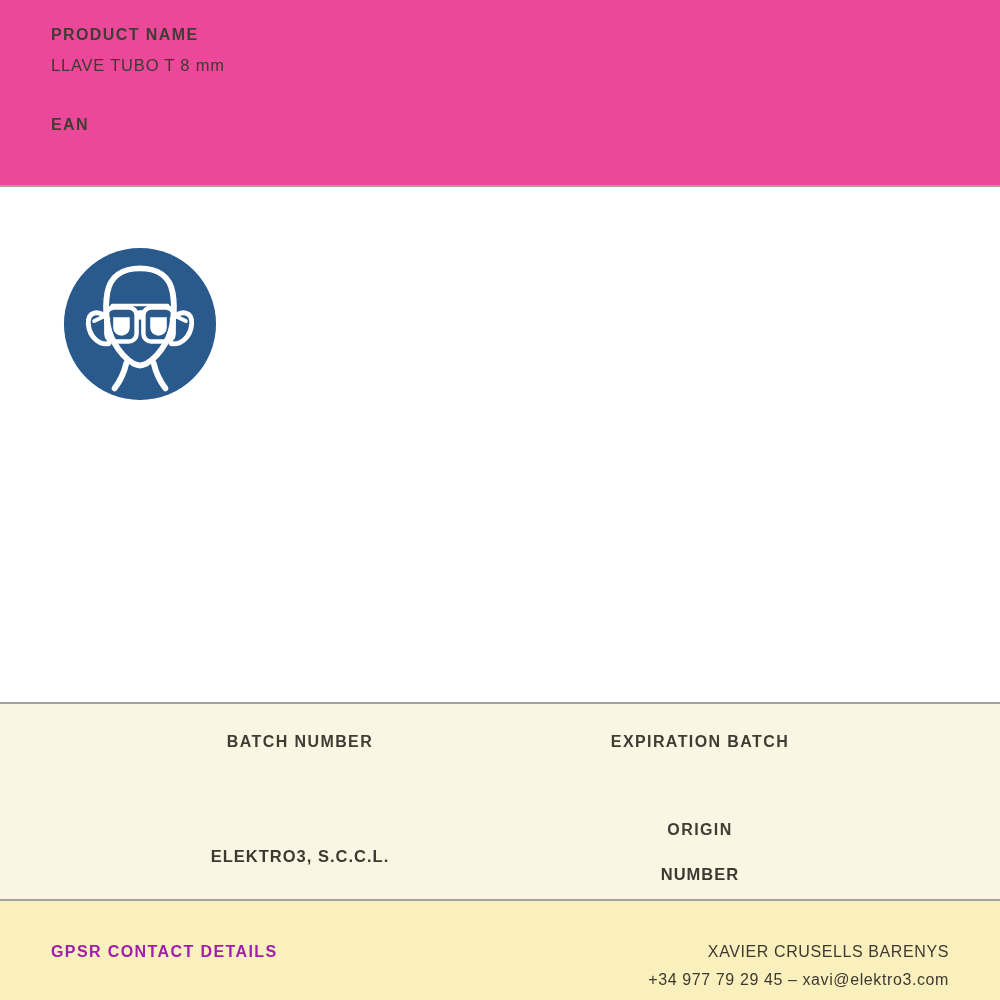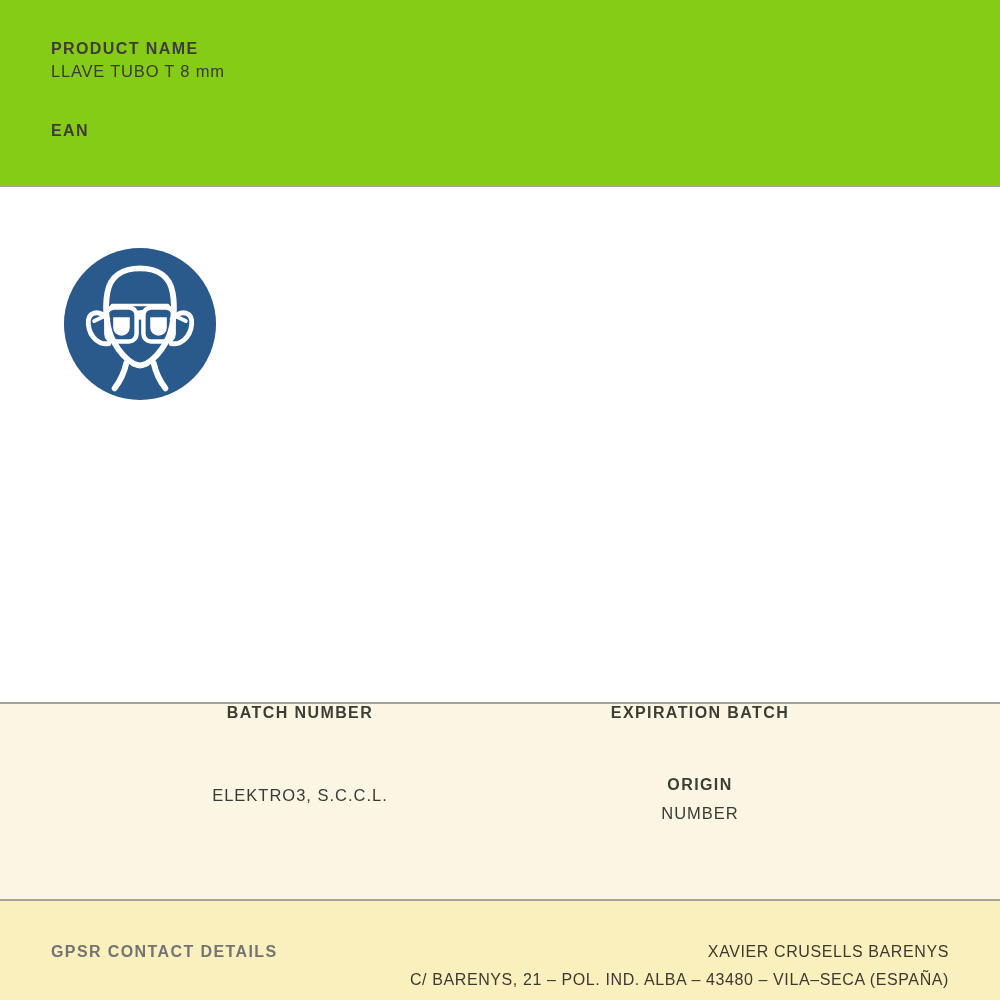--- a/index.html
+++ b/index.html
@@ -11,36 +11,36 @@
     font-family: "Liberation Sans", sans-serif;
     color: #3E3930;
     overflow: hidden;
   }
 
   .section { width: 100%; }
 
   
   .sec-product {
     height: 187px;
-    background: #84cc16;
+    background: #ec4899;
     border-bottom: 2px solid #A3A29D;
-    padding: 40px 51px 0 51px;
+    padding: 26px 51px 0 51px;
   }
   .field-label {
     font-size: 16px;
     font-weight: bold;
     letter-spacing: 1.4px;
     line-height: 18px;
     color: #413C33;
   }
   .field-value {
     font-size: 16.5px;
     letter-spacing: 0.8px;
     line-height: 18px;
-    margin-top: 4px;
+    margin-top: 12px;
     color: #3E3930;
   }
   .field-group + .field-group { margin-top: 42px; }
 
   
   .sec-picto {
     height: 458px;
     background: #FFFFFF;
     border-bottom: 2px solid #A3A29D;
   }
@@ -49,46 +49,47 @@
     width: 156px;
     height: 156px;
     margin: 59px 0 0 62px;
   }
 
   
   .sec-details {
     height: 197px;
     background: #FBF6E4;
     border-bottom: 2px solid #A3A29D;
+    padding-top: 29px;
   }
   .details-grid {
     width: 800px;
     margin: 0 auto;
     display: grid;
     grid-template-columns: 1fr 1fr;
     row-gap: 44px;
   }
   .detail-cell { text-align: center; }
-  .detail-cell .field-value { margin-top: 10px; letter-spacing: 1px; }
+  .detail-cell .field-value { margin-top: 26px; letter-spacing: 1px; font-weight: bold; }
 
   
   .sec-gpsr {
     height: 158px;
     background: #FAF0BE;
     padding: 37px 51px 0 51px;
     display: flex;
     justify-content: space-between;
     align-items: flex-start;
   }
   .gpsr-label {
     font-size: 16px;
     font-weight: bold;
     letter-spacing: 1.4px;
     line-height: 28px;
-    color: #737373;
+    color: #a21caf;
   }
   .gpsr-contact {
     text-align: right;
     font-size: 16px;
     letter-spacing: 0.6px;
     line-height: 28px;
     color: #3E3930;
   }
 </style>
 </head>
@@ -160,16 +161,15 @@
       <div class="field-label">ORIGIN</div>
       <div class="field-value">NUMBER</div>
     </div>
   </div>
 </div>
 
 <div class="section sec-gpsr">
   <div class="gpsr-label">GPSR CONTACT DETAILS</div>
   <div class="gpsr-contact">
     <div>XAVIER CRUSELLS BARENYS</div>
-    <div>C/ BARENYS, 21 – POL. IND. ALBA – 43480 – VILA–SECA (ESPAÑA)</div>
     <div>+34 977 79 29 45 – xavi@elektro3.com</div>
   </div>
 </div>
 
 </body></html>

